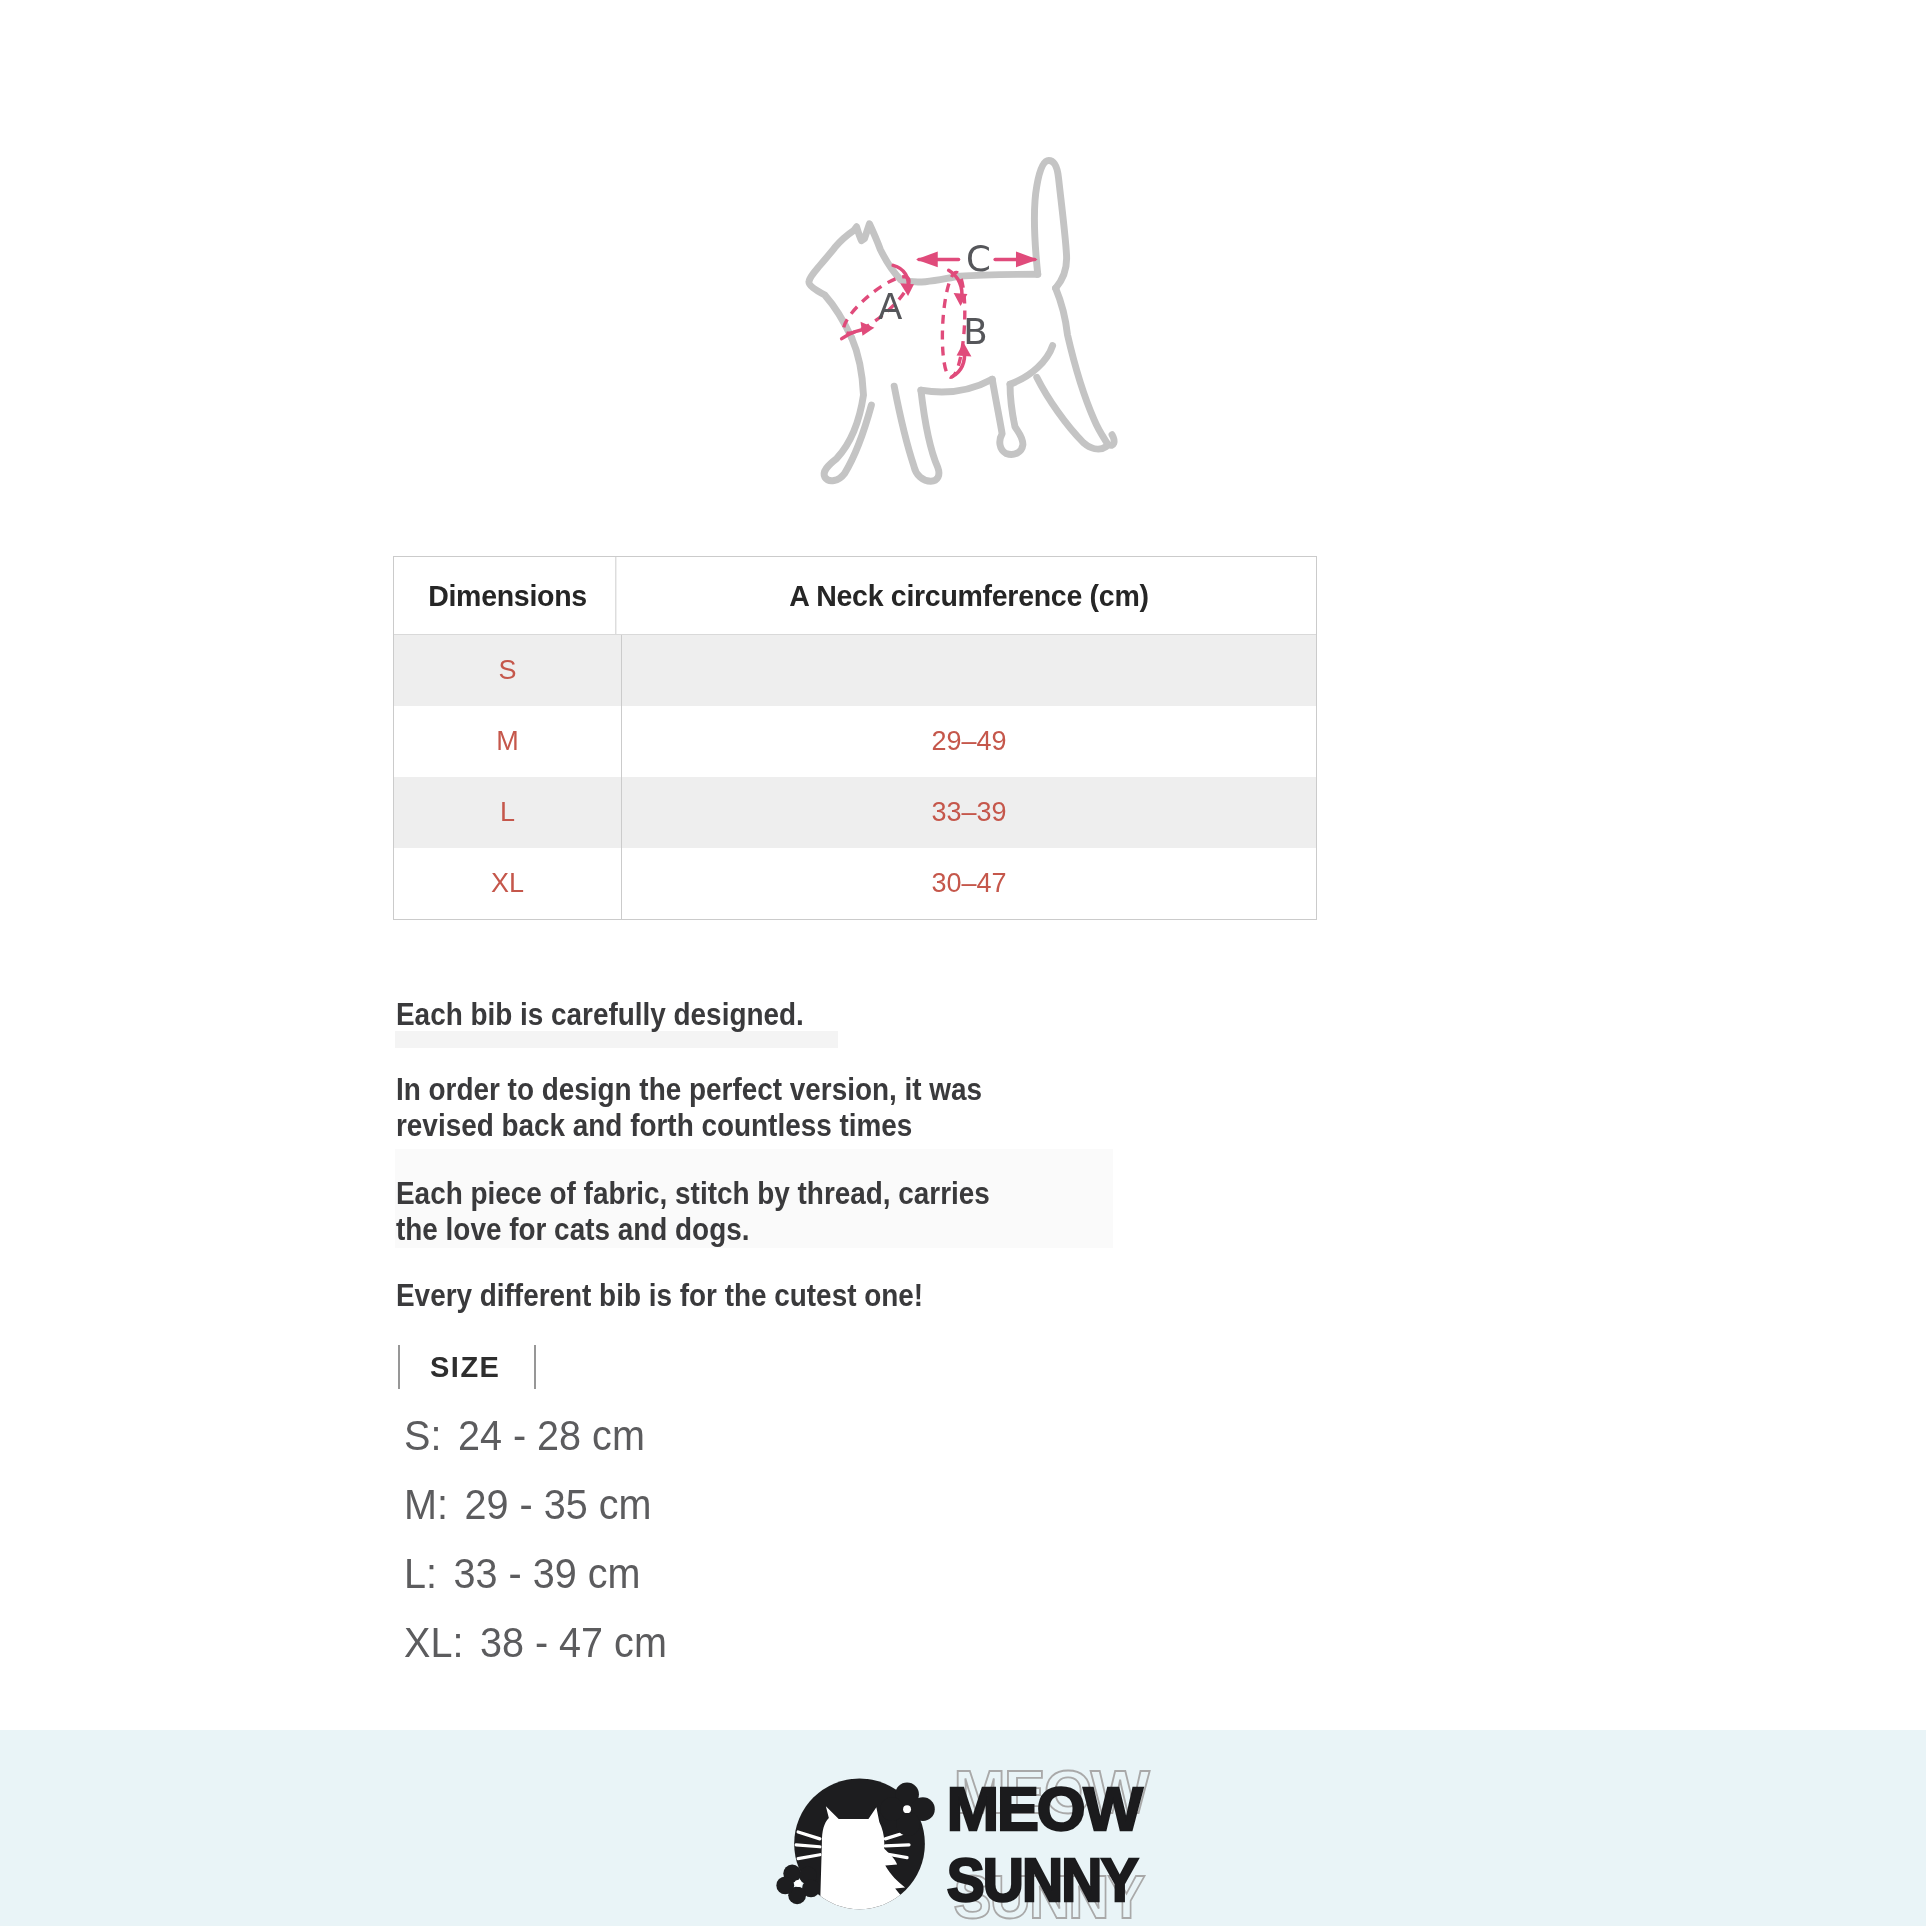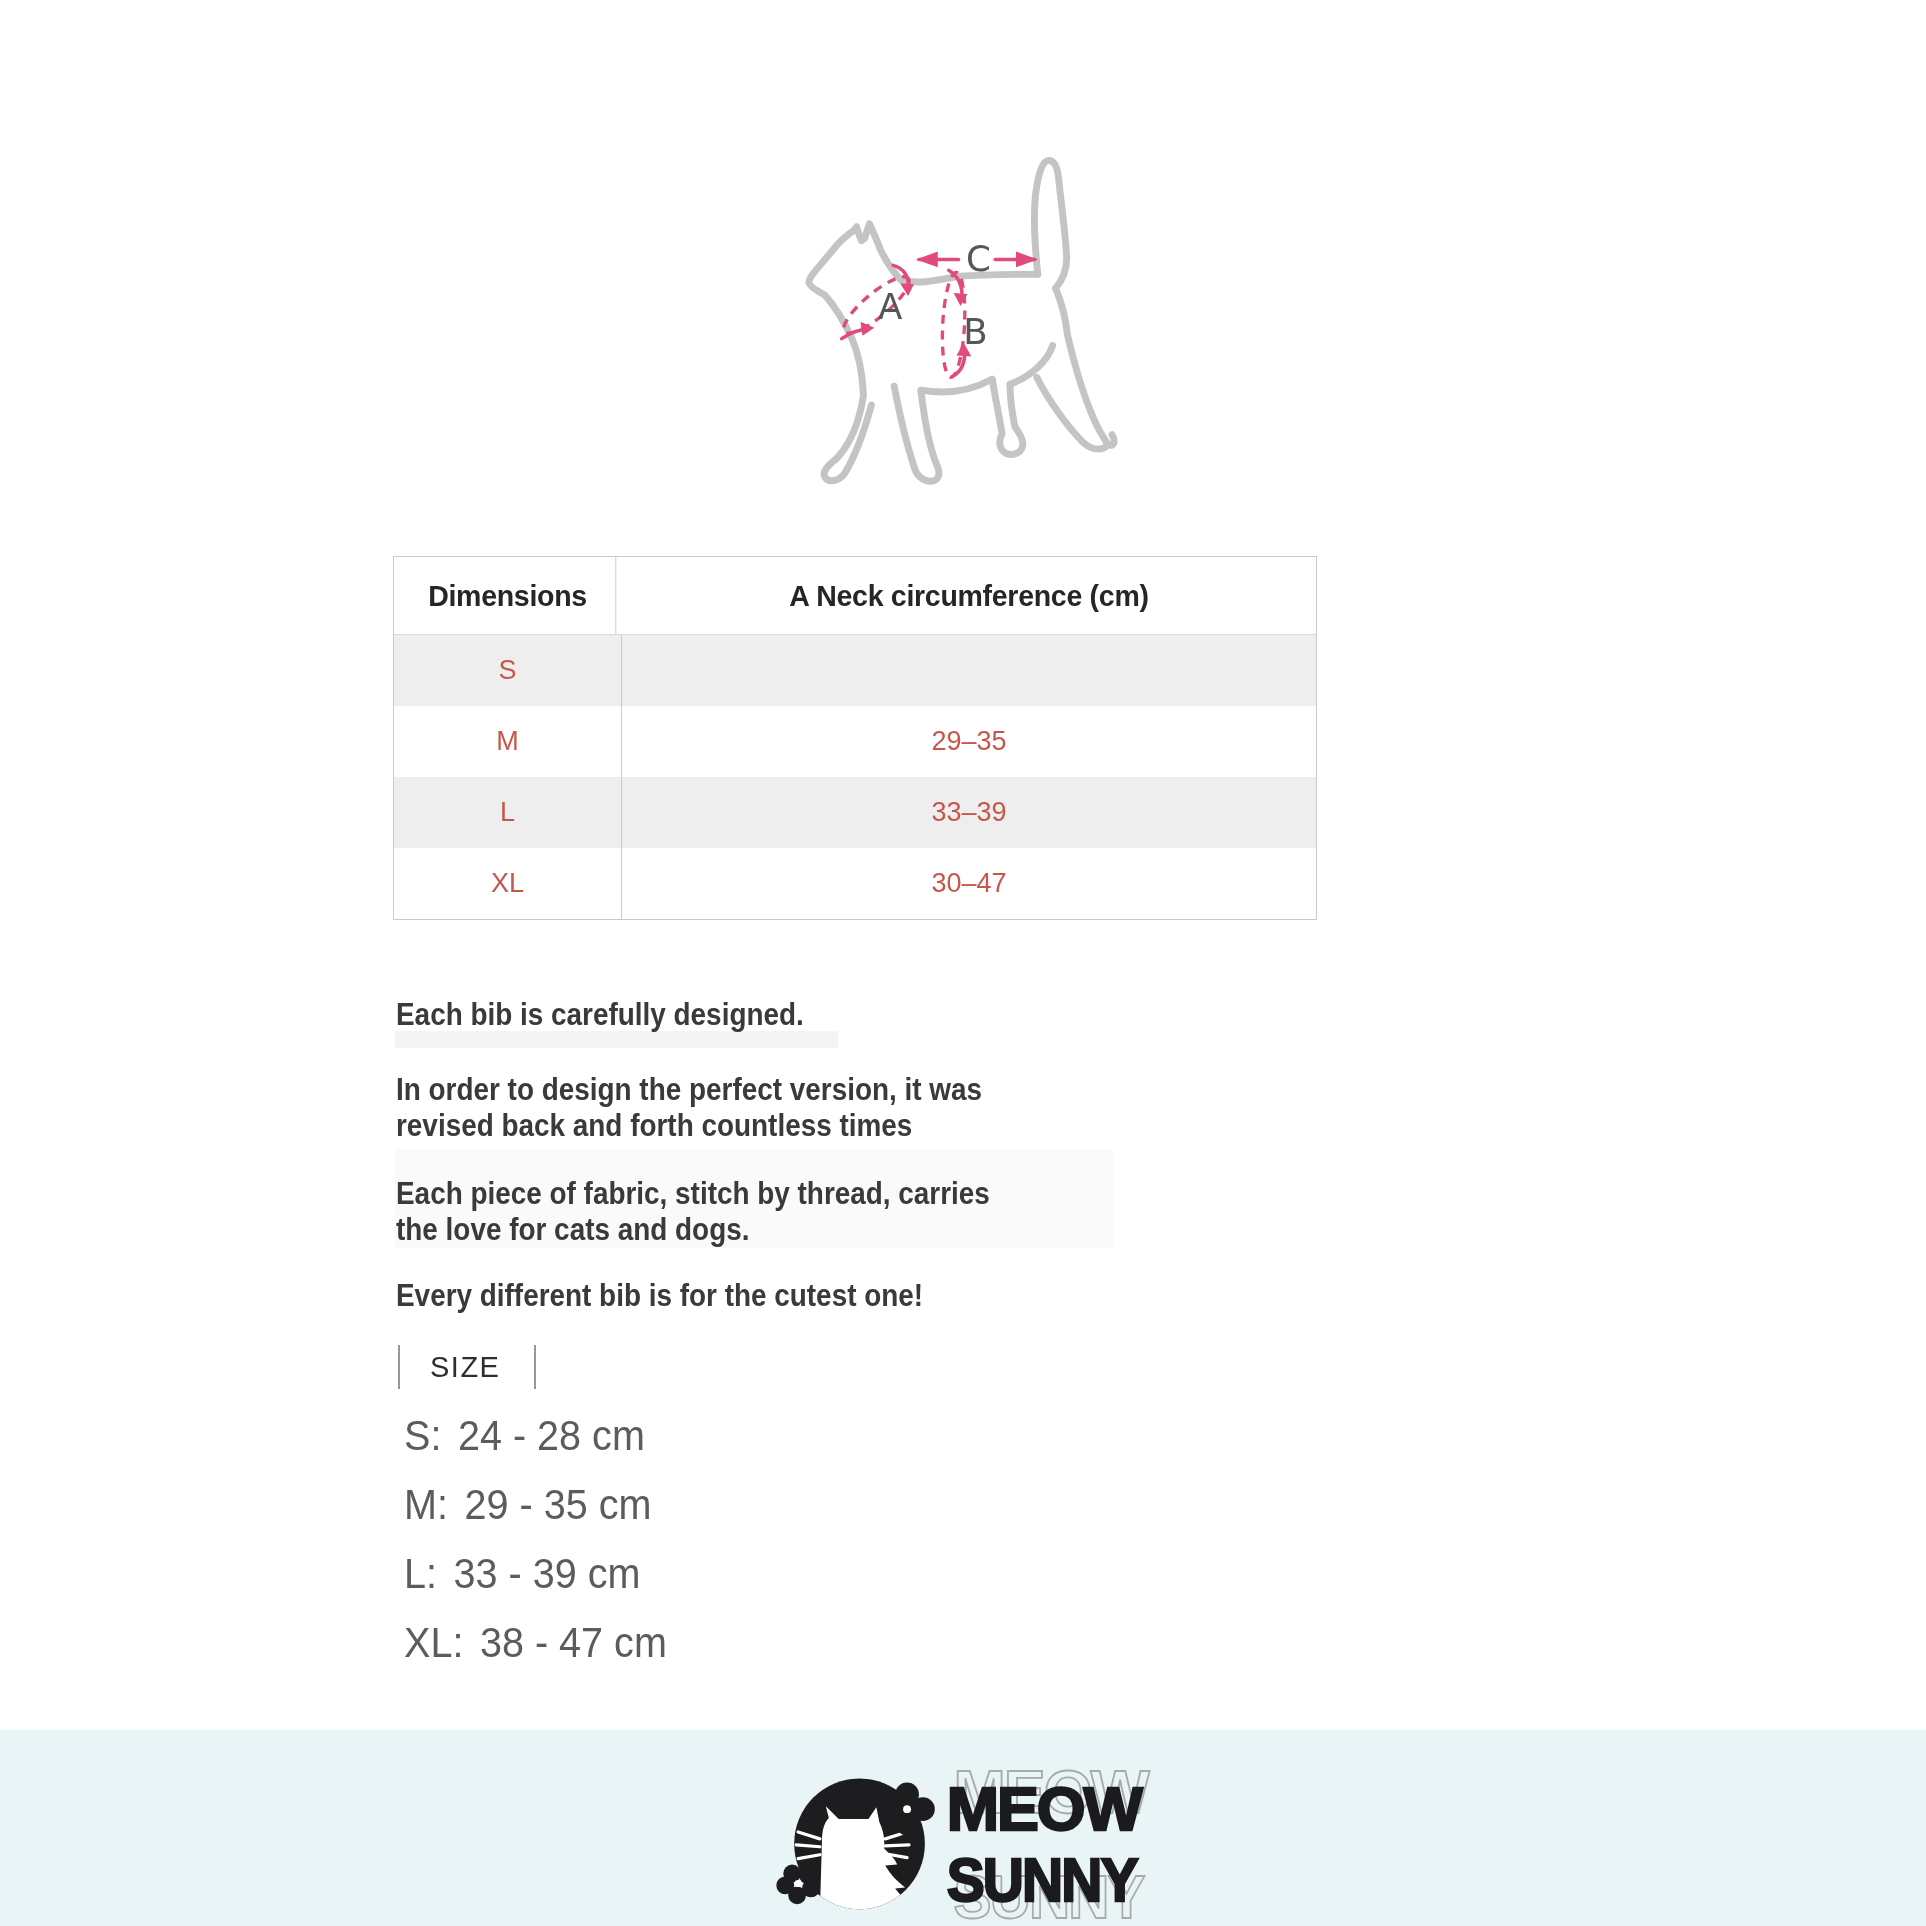--- a/index.html
+++ b/index.html
@@ -44,21 +44,21 @@
   
   .para{position:absolute;left:396px;z-index:3;font-weight:bold;font-size:31px;line-height:36px;
         color:#3a3a3c;transform:scaleX(0.9);transform-origin:left top;white-space:nowrap;}
   .p1{top:997px;} .p2{top:1072px;} .p3{top:1176px;} .p4{top:1278px;}
   .para span{display:block;}
 
   
   .size-head{position:absolute;left:398px;top:1344px;height:46px;display:flex;align-items:center;
              z-index:3;}
   .vbar{width:2px;height:44px;background:#979797;}
-  .size-title{margin:0 34px 0 30px;font-weight:normal;font-size:29px;letter-spacing:1.5px;color:#2e2e2e;}
+  .size-title{margin:0 34px 0 30px;font-weight:bold;font-size:29px;letter-spacing:1.5px;color:#2e2e2e;}
 
   
   .sizes{position:absolute;left:404px;top:1401px;z-index:3;color:#5c5c5e;font-size:43px;
          transform:scaleX(0.92);transform-origin:left top;}
   .size-item{height:69px;display:flex;align-items:center;white-space:nowrap;}
   .size-item .val{margin-left:18px;}
 </style>
 </head>
 <body>
 
@@ -167,21 +167,21 @@
   <div class="table">
     <div class="t-row t-head">
       <div class="t-cell c1">Dimensions</div>
       <div class="t-cell c2">A Neck circumference (cm)</div>
     </div>
     <div class="t-row stripe">
       <div class="t-cell c1 accent">S</div>
     </div>
     <div class="t-row">
       <div class="t-cell c1 accent">M</div>
-      <div class="t-cell c2 accent">29–35</div>
+      <div class="t-cell c2 accent">29–49</div>
     </div>
     <div class="t-row stripe">
       <div class="t-cell c1 accent">L</div>
       <div class="t-cell c2 accent">33–39</div>
     </div>
     <div class="t-row">
       <div class="t-cell c1 accent">XL</div>
       <div class="t-cell c2 accent">30–47</div>
     </div>
   </div>

